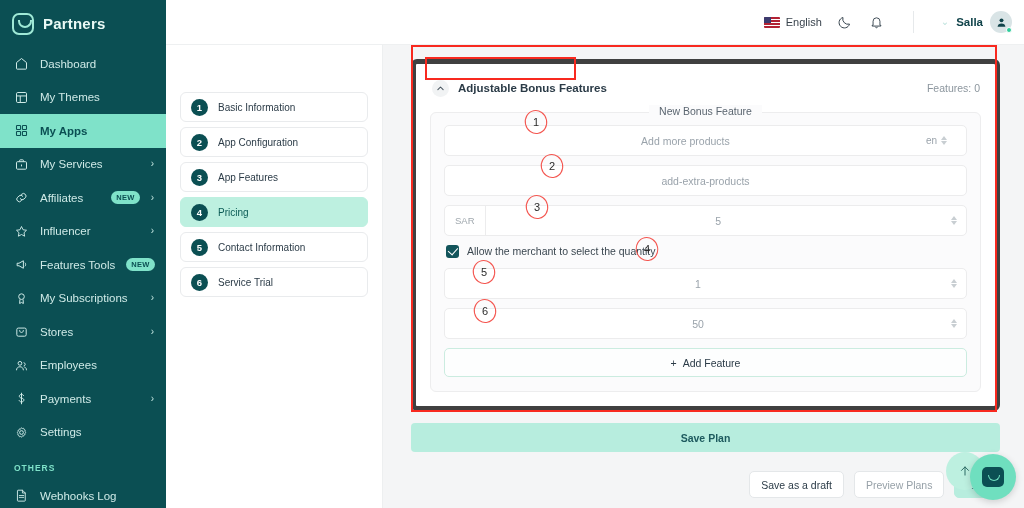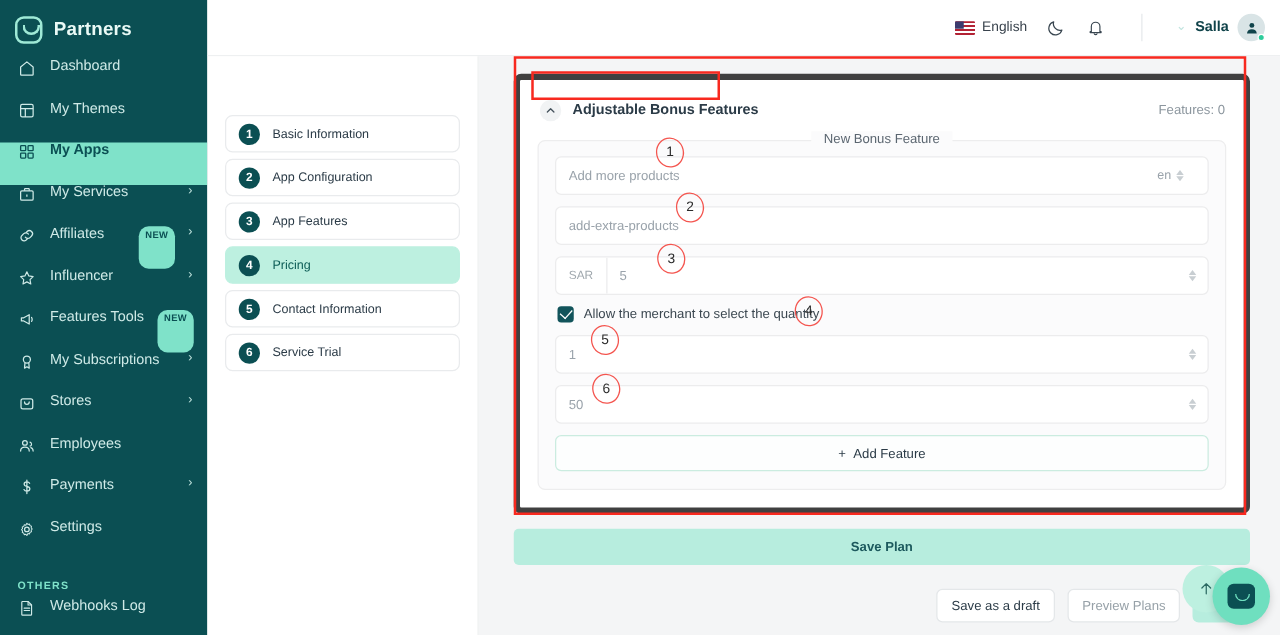--- a/index.html
+++ b/index.html
@@ -32,21 +32,21 @@
   .brand-logo:after {
     content: ""; position: absolute; top: 5px; left: 4px;
     width: 10px; height: 6px;
     border: 2px solid #9fe9d6; border-top: none;
     border-radius: 0 0 8px 8px;
   }
   .brand-title {
     font-size: 15px; font-weight: bold; color: #eafaf6; letter-spacing: .2px;
   }
   .nav-item {
-    height: 33.5px; display: flex; 
+    height: 33.5px; display: flex; align-items: center;
     padding: 0 12px 0 14px; gap: 11px;
     font-size: 11.5px; color: #cfeae7; cursor: pointer;
     position: relative;
   }
   .nav-item .ico { width: 15px; height: 15px; flex: 0 0 15px; display:block; }
   .nav-item .label { flex: 1 1 auto; white-space: nowrap; }
   .nav-item.active { background: #7fe2c9; color: #0b4f53; font-weight: 600; }
   .nav-item.active .ico path, .nav-item.active .ico circle,
   .nav-item.active .ico rect, .nav-item.active .ico line { stroke: #0b4f53; }
   .badge-new {
@@ -139,21 +139,21 @@
     position: relative; top: -8px; margin: 0 auto; width: fit-content;
     background: #fbfbfc; padding: 0 10px; font-size: 10.5px; color: #5b6670;
   }
   .field {
     height: 31px; background: #fff; border: 1px solid #ececed; border-radius: 5px;
     display: flex; align-items: center; margin-bottom: 9px; overflow: hidden;
   }
   .field input {
     flex: 1 1 auto; border: none; outline: none; height: 100%;
     font-family: "Liberation Sans", sans-serif; font-size: 10.5px; color: #3b4750;
-    padding: 0 10px; background: transparent;
+    padding: 0 10px; background: transparent; text-align: center;
   }
   .field input::placeholder { color: #9aa3ab; }
   .prefix {
     font-size: 9.5px; color: #a0a8ae; padding: 0 10px; height: 100%;
     display: flex; align-items: center; border-right: 1px solid #ececed;
   }
   .suffix-lang {
     display: flex; align-items: center; gap: 4px; padding-right: 10px;
     font-size: 10px; color: #9aa3ab; cursor: pointer;
   }

